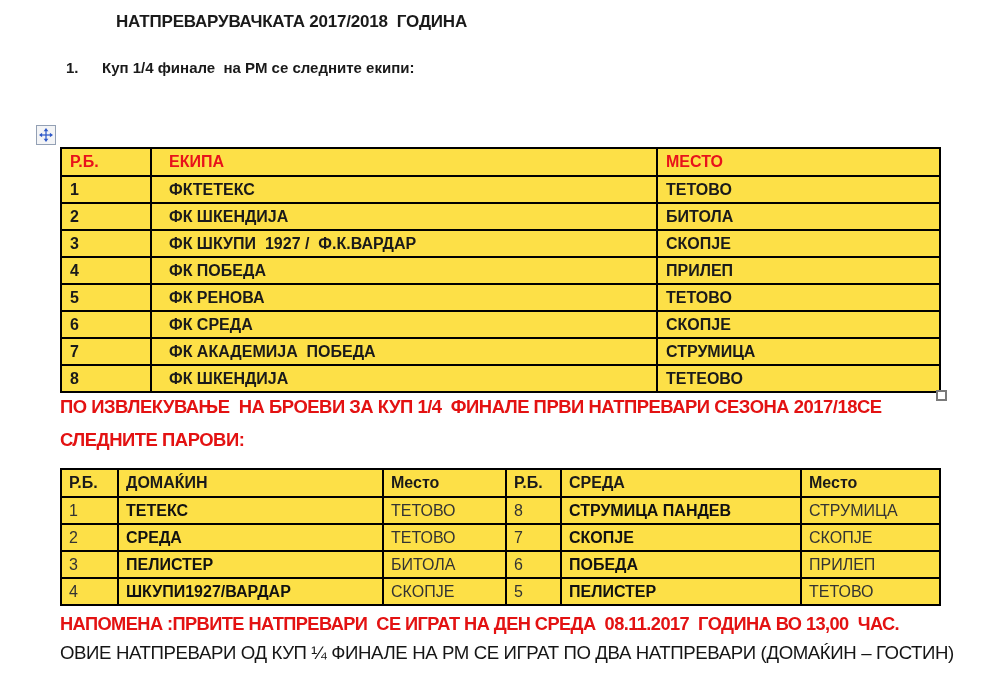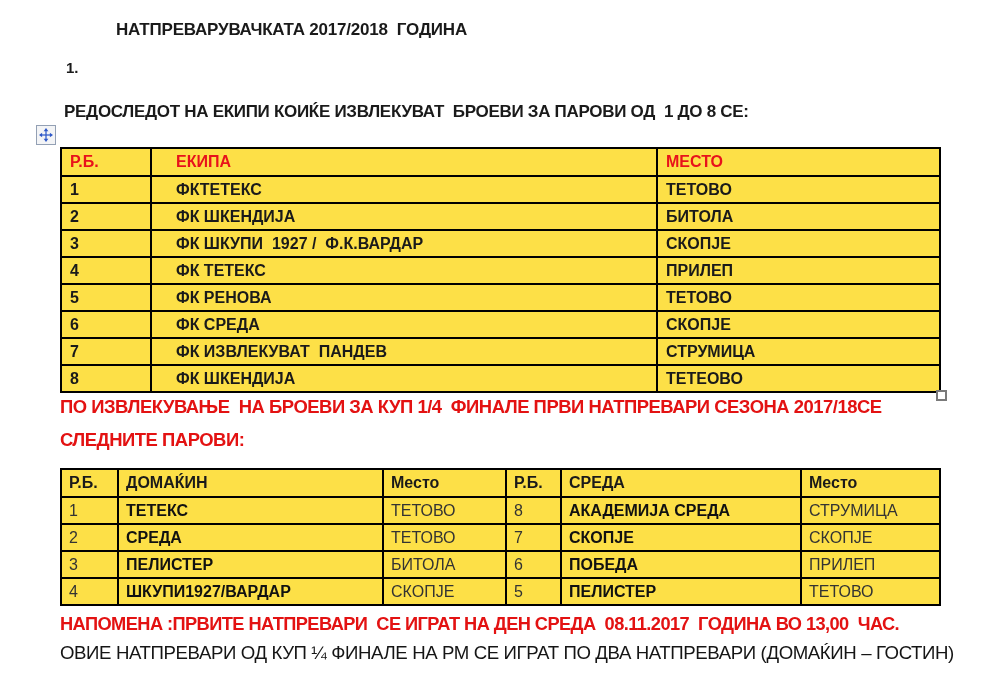--- a/index.html
+++ b/index.html
@@ -2,21 +2,21 @@
 <html><head>
 <meta charset="utf-8">
 <style>
   html,body{margin:0;padding:0;background:#ffffff;}
   .page{
     position:relative;width:1000px;height:682px;background:#fff;
     font-family:"Liberation Sans","DejaVu Sans",sans-serif;color:#1a1a1a;overflow:hidden;
   }
   .pre{white-space:pre-wrap;}
   .doc-title{
-    position:absolute;left:116px;top:20px;font-size:17px;font-weight:700;
+    position:absolute;left:116px;top:12px;font-size:17px;font-weight:700;
     letter-spacing:-0.2px;
   }
   .intro{position:absolute;left:66px;top:57px;width:880px;display:flex;
     font-size:15px;font-weight:700;line-height:22px;}
   .intro .num{width:36px;flex:0 0 36px;}
   .subtitle{
     position:absolute;left:64px;top:102px;width:890px;font-size:17px;
     font-weight:700;letter-spacing:-0.3px;
   }
   
@@ -28,21 +28,21 @@
   
   .resize-handle{
     position:absolute;left:936px;top:390px;width:11px;height:11px;
     border:2px solid #7a7a7a;box-sizing:border-box;background:#fff;cursor:nwse-resize;
   }
   table{position:absolute;border-collapse:collapse;table-layout:fixed;background:#fde047;}
   th,td{border:2px solid #000;overflow:hidden;white-space:pre;vertical-align:middle;}
   .t1{left:60px;top:147px;width:881px;}
   .t1 th{height:24px;padding:1px 8px;text-align:left;font-size:16px;font-weight:700;color:#e8121b;}
   .t1 td{height:23px;padding:1px 8px;font-size:16px;font-weight:700;color:#1a1a1a;}
-  .t1 th:nth-child(2),.t1 td:nth-child(2){padding-left:24px;}
+  .t1 th:nth-child(2),.t1 td:nth-child(2){padding-left:17px;}
   .redline{
     position:absolute;left:60px;color:#e31212;font-weight:700;font-size:19px;
     letter-spacing:-0.5px;transform:scaleX(0.97);transform-origin:0 50%;white-space:pre-wrap;
   }
   .r1{top:396px;}
   .r2{top:429px;}
   .t2{left:60px;top:468px;width:881px;}
   .t2 th{height:24px;padding:1px 7px;text-align:left;font-size:16px;font-weight:700;color:#1a1a1a;}
   .t2 td{height:23px;padding:1px 7px;font-size:16px;color:#222;}
   .t2 td.bold{font-weight:700;color:#111;border-radius:7px;}
@@ -59,24 +59,24 @@
 </head>
 <body>
 
 <div class="page">
 
   <div class="doc-title pre">НАТПРЕВАРУВАЧКАТА 2017/2018  ГОДИНА</div>
 
   <div class="intro">
     <div class="num">1.</div>
     <div class="txt">
+      <div class="pre">Куп 1/4 финале  на РМ се следните екипи:</div>
     </div>
   </div>
 
-  <div class="subtitle pre">РЕДОСЛЕДОТ НА ЕКИПИ КОИЌЕ ИЗВЛЕКУВАТ  БРОЕВИ ЗА ПАРОВИ ОД  1 ДО 8 СЕ:</div>
 
   <div class="move-handle">
     <span style="display:flex;">
       <svg width="14" height="14" viewBox="0 0 16 16">
         <g fill="#2d57c8">
           <rect x="7.3" y="3" width="1.4" height="10"></rect>
           <rect x="3" y="7.3" width="10" height="1.4"></rect>
           <polygon points="8,0 5.3,3.6 10.7,3.6"></polygon>
           <polygon points="8,16 5.3,12.4 10.7,12.4"></polygon>
           <polygon points="0,8 3.6,5.3 3.6,10.7"></polygon>
@@ -110,36 +110,36 @@
         <td>ФК ШКЕНДИЈА</td>
         <td>БИТОЛА</td>
       </tr>
       <tr>
         <td>3</td>
         <td>ФК ШКУПИ  1927 /  Ф.К.ВАРДАР</td>
         <td>СКОПЈЕ</td>
       </tr>
       <tr>
         <td>4</td>
-        <td>ФК ТЕТЕКС</td>
+        <td>ФК ПОБЕДА</td>
         <td>ПРИЛЕП</td>
       </tr>
       <tr>
         <td>5</td>
         <td>ФК РЕНОВА</td>
         <td>ТЕТОВО</td>
       </tr>
       <tr>
         <td>6</td>
         <td>ФК СРЕДА</td>
         <td>СКОПЈЕ</td>
       </tr>
       <tr>
         <td>7</td>
-        <td>ФК ИЗВЛЕКУВАТ  ПАНДЕВ</td>
+        <td>ФК АКАДЕМИЈА  ПОБЕДА</td>
         <td>СТРУМИЦА</td>
       </tr>
       <tr>
         <td>8</td>
         <td>ФК ШКЕНДИЈА</td>
         <td>ТЕТЕОВО</td>
       </tr>
     </tbody>
   </table>
 
@@ -166,21 +166,21 @@
         <th>СРЕДА</th>
         <th>Место</th>
       </tr>
     </thead>
     <tbody>
       <tr>
         <td class="plain">1</td>
         <td class="bold">ТЕТЕКС</td>
         <td class="plain">ТЕТОВО</td>
         <td class="plain">8</td>
-        <td class="bold">АКАДЕМИЈА СРЕДА</td>
+        <td class="bold">СТРУМИЦА ПАНДЕВ</td>
         <td class="plain">СТРУМИЦА</td>
       </tr>
       <tr>
         <td class="plain">2</td>
         <td class="bold">СРЕДА</td>
         <td class="plain">ТЕТОВО</td>
         <td class="plain">7</td>
         <td class="bold">СКОПЈЕ</td>
         <td class="plain">СКОПЈЕ</td>
       </tr>

